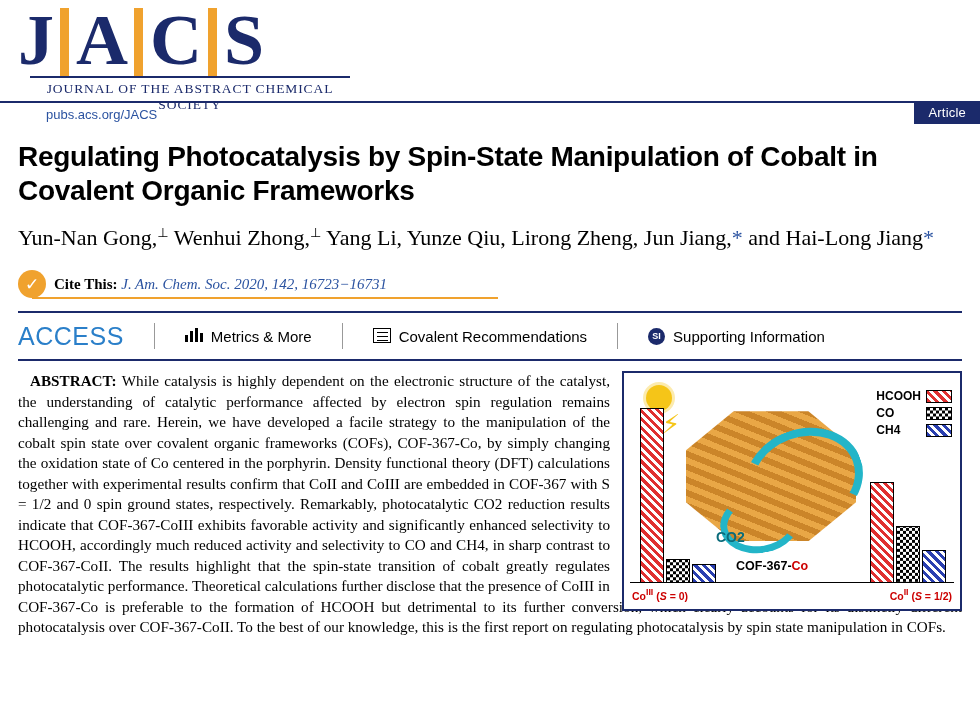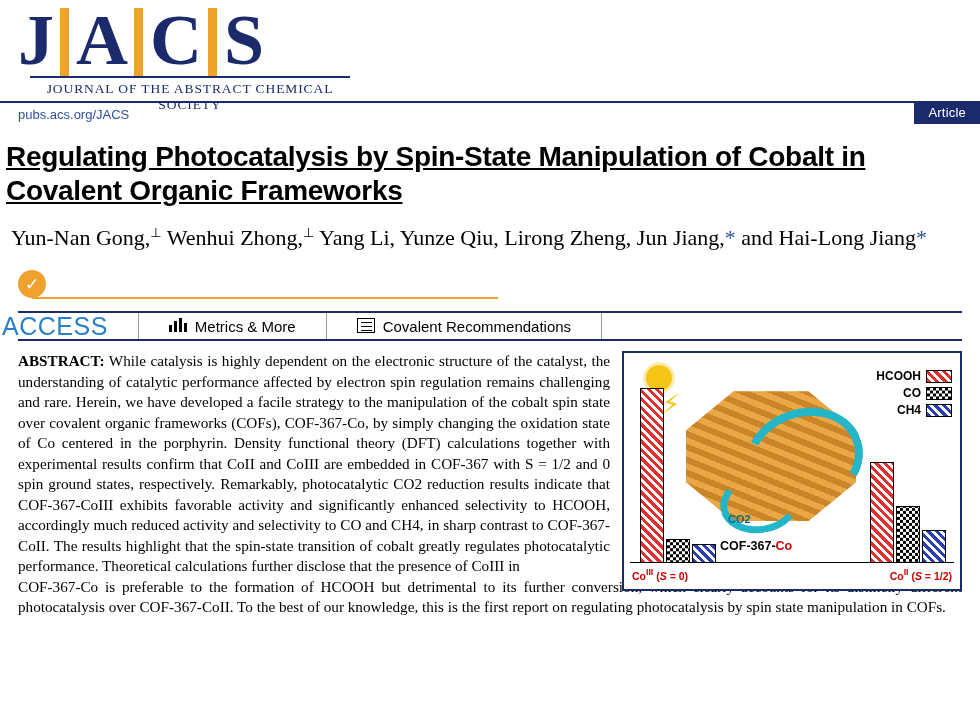--- a/index.html
+++ b/index.html
@@ -65,49 +65,49 @@
   .urlrow {
     position: relative;
     height: 24px;
     padding-left: 18px;
     padding-top: 3px;
   }
   .url {
     font-family: "Liberation Sans", sans-serif;
     font-size: 13px;
     color: #2a52a0;
+    margin-left: 28px;
   }
   .article-tag {
     position: absolute;
     right: 0;
     top: 0;
     background: #1b2a6b;
     color: #fff;
     font-family: "Liberation Sans", sans-serif;
     font-size: 13px;
     padding: 3px 14px 4px 14px;
     letter-spacing: 0.2px;
   }
 
   
   .title {
-    margin: 14px 18px 0 6px;
+    margin: 14px 18px 0 18px;
     font-family: "Liberation Sans", sans-serif;
     font-weight: bold;
     font-size: 28px;
     line-height: 34px;
     letter-spacing: -0.3px;
     color: #000;
     width: 945px;
-    text-decoration: underline;
   }
 
   
   .authors {
-    margin: 12px 18px 0 11px;
+    margin: 12px 18px 0 18px;
     font-family: "Liberation Serif", serif;
     font-size: 22px;
     line-height: 26px;
     color: #000;
   }
   .authors sup { font-size: 13px; }
   .star { color: #2a52a0; }
 
   
   .citebar {
@@ -198,22 +198,22 @@
     background: #2a52a0;
   }
 
   
   .rule-access-top {
     margin: 10px 18px 0 18px;
     height: 2px;
     background: #1b2a6b;
   }
   .accessbar {
-    margin: 0 2px;
-    height: 26px;
+    margin: 0 18px;
+    height: 46px;
     display: flex;
     align-items: center;
     font-family: "Liberation Sans", sans-serif;
     font-size: 15px;
     gap: 8px;
   }
   .access-word {
     color: #2a7fc9;
     font-size: 25px;
     letter-spacing: 0.5px;
@@ -273,21 +273,21 @@
     position: relative;
   }
   .abstract {
     width: 592px;
     font-family: "Liberation Serif", serif;
     font-size: 15.2px;
     line-height: 20.5px;
     text-align: justify;
     color: #000;
   }
-  .abstract b { font-weight: bold; }
+  .abstract b { font-weight: bold; margin-left: 12px; }
   .abstract-full {
     width: 944px;
     font-family: "Liberation Serif", serif;
     font-size: 15.2px;
     line-height: 20.5px;
     text-align: justify;
     margin-top: 0px;
   }
 
   
@@ -319,30 +319,30 @@
   }
   .legend {
     position: absolute;
     right: 8px;
     top: 16px;
     font-family: "Liberation Sans", sans-serif;
     font-size: 12px;
     font-weight: bold;
   }
   .legend-row {
-    display: flex; align-items: center; justify-content: flex-end;
+    display: flex; align-items: center; justify-content: space-between;
     gap: 5px; margin-bottom: 3px;
   }
   .swatch { width: 26px; height: 13px; border: 1px solid #000; }
   .sw-hcooh { background: repeating-linear-gradient(45deg,#e03030 0 3px,#fff 3px 6px); }
   .sw-co { background: repeating-conic-gradient(#000 0% 25%, #fff 0% 50%) 0/6px 6px; }
   .sw-ch4 { background: repeating-linear-gradient(45deg,#2a3fb0 0 3px,#fff 3px 6px); }
   .cof-label {
     position: absolute;
-    left: 96px;
+    left: 112px;
     bottom: 36px;
     font-family: "Liberation Sans", sans-serif;
     font-size: 12.5px;
     font-weight: bold;
     color: #000;
   }
   .cof-label .red { color: #cc0000; }
   .sun {
     position: absolute;
     left: 22px; top: 12px;
@@ -384,23 +384,23 @@
     left: 96px; top: 120px;
     width: 80px; height: 60px;
     border: 7px solid #23b5c8;
     border-right-color: transparent;
     border-top-color: transparent;
     border-radius: 50%;
     transform: rotate(-10deg);
   }
   .co2 {
     position: absolute;
-    left: 104px; bottom: 64px;
-    font-family: "Liberation Sans", sans-serif;
-    font-size: 11px;
+    left: 92px; bottom: 64px;
+    font-family: "Liberation Sans", sans-serif;
+    font-size: 14px;
     font-weight: bold;
     color: #0a6b7a;
   }
 </style>
 </head>
 <body>
 
 <div class="masthead">
   <div class="jacs-logo">
     <span class="jacs-letter">J</span>
@@ -420,20 +420,24 @@
   <span class="article-tag">Article</span>
 </div>
 
 <div class="title">Regulating Photocatalysis by Spin-State Manipulation of Cobalt in Covalent Organic Frameworks</div>
 
 <div class="authors">Yun-Nan Gong,<sup>⊥</sup> Wenhui Zhong,<sup>⊥</sup> Yang Li, Yunze Qiu, Lirong Zheng, Jun Jiang,<span class="star">*</span> and Hai-Long Jiang<span class="star">*</span></div>
 
 <div class="citebar">
   <div class="cite-left">
     <span class="cite-check">✓</span>
+    <span class="cite-text">
+      <span>Cite This:</span>
+      <span class="cite-ref">J. Am. Chem. Soc. 2020, 142, 16723−16731</span>
+    </span>
     <span class="cite-underline"></span>
   </div>
 </div>
 
 <div class="rule-access-top"></div>
 <div class="accessbar">
   <span class="access-word">ACCESS</span>
   <span class="vline"></span>
   <span class="acc-item">
     <span class="icon-metrics">
@@ -443,20 +447,24 @@
         <i></i>
       </span>
     <span>Metrics &amp; More</span>
   </span>
   <span class="vline"></span>
   <span class="acc-item">
     <span class="icon-rec"></span>
     <span>Covalent Recommendations</span>
   </span>
   <span class="vline"></span>
+  <span class="acc-item">
+    <span class="icon-si">SI</span>
+    <span>Supporting Information</span>
+  </span>
 </div>
 <div class="rule-access-bot"></div>
 
 <div class="abstract-wrap">
 
   <div class="toc">
     <div class="sun"></div>
     <div class="bolt">⚡</div>
     <div class="cof-core"></div>
     <div class="arrow-big"></div>

